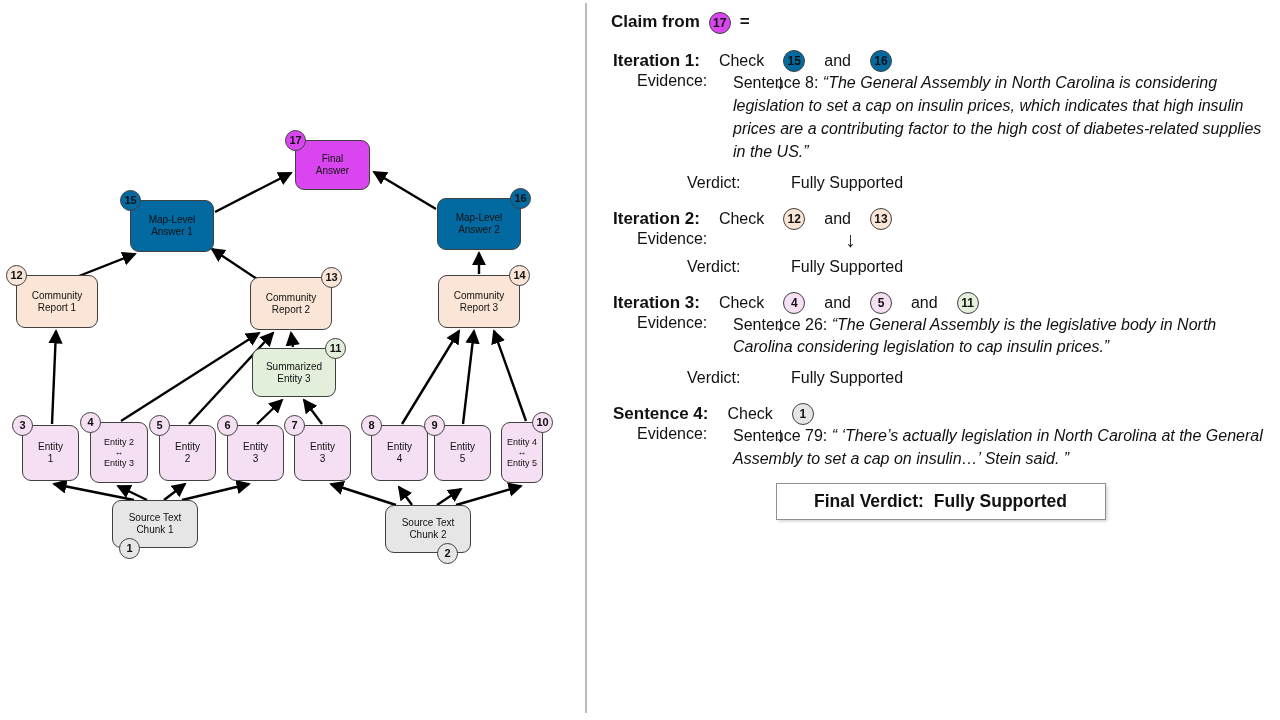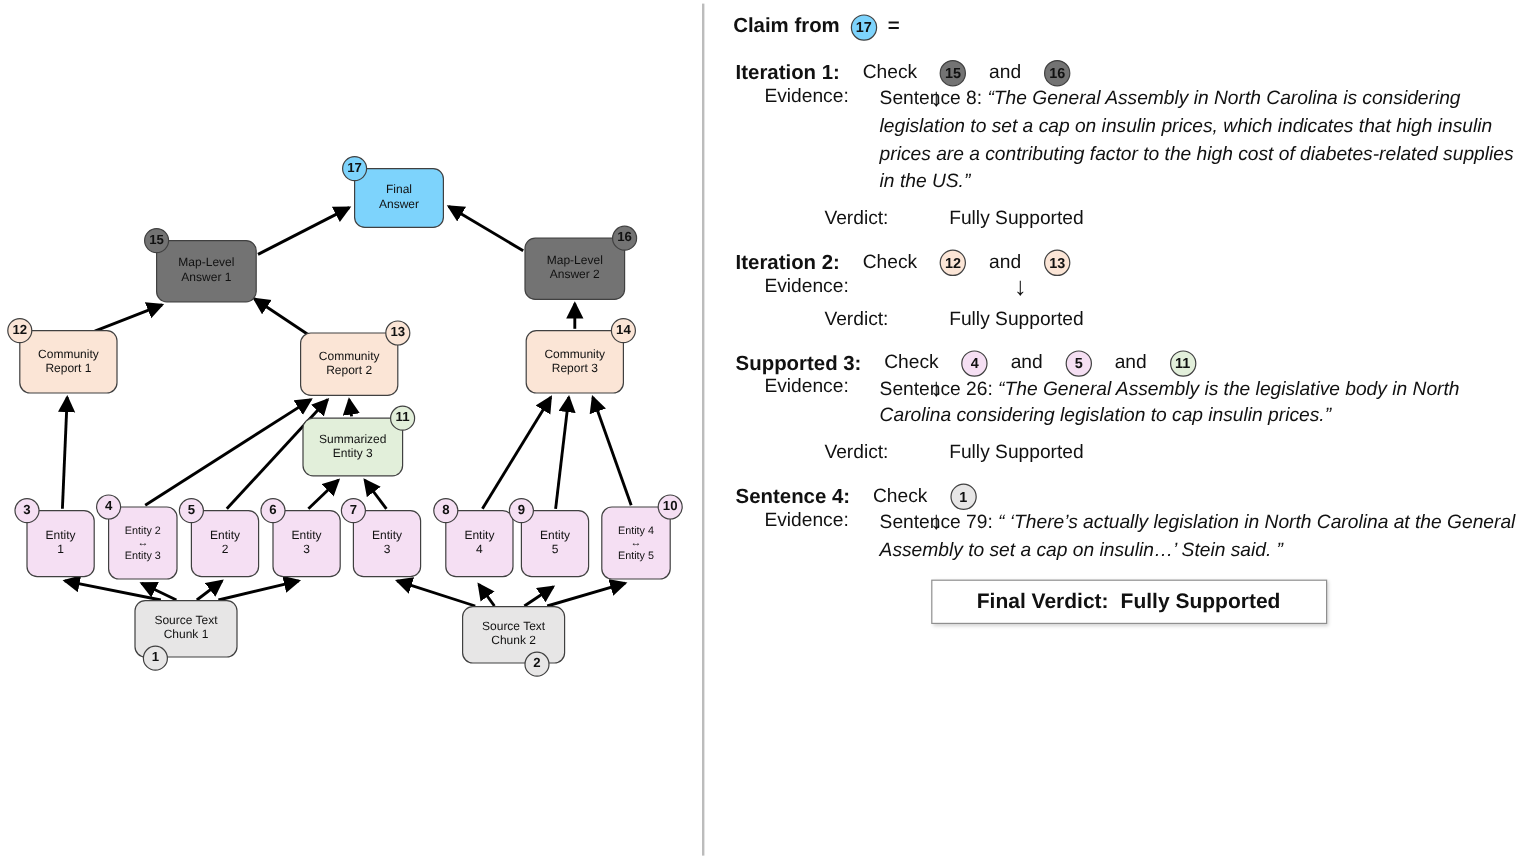--- a/index.html
+++ b/index.html
@@ -13,22 +13,22 @@
   .node{position:absolute;z-index:2;border:1.7px solid #404040;border-radius:9px;
         display:flex;align-items:center;justify-content:center;text-align:center;
         font-size:10px;line-height:1.18;color:#111}
   .node-label{white-space:pre-line}
   .badge{position:absolute;width:21px;height:21px;border-radius:50%;border:1.6px solid #404040;
          display:flex;align-items:center;justify-content:center;font-size:11px;font-weight:700;z-index:3}
   .pos-tl{left:-11px;top:-11px}
   .pos-tr{right:-11px;top:-11px}
   .pos-bl{left:6px;bottom:-12px}
   .pos-br{right:12px;bottom:-12px}
-  .f-yellow{background:#7dd3fc}
-  .f-blue{background:#737373}
+  .f-yellow{background:#d946ef}
+  .f-blue{background:#0369a1}
   .f-peach{background:#FBE5D6}
   .f-pink{background:#F5DFF3}
   .f-green{background:#E2EFDA}
   .f-gray{background:#E7E6E6}
 
   
   .right-panel{position:absolute;left:597px;top:0;width:683px;height:720px;padding:10px 10px 0 14px;font-size:16px}
   .rp-bold{font-weight:700;font-size:17px}
   .claim-row{display:flex;align-items:center;gap:9px}
   .claim-row .rbadge{margin-top:2px}
@@ -163,21 +163,21 @@
       <span class="node-label">Entity
 4</span>
     </div>
 
     <div class="node f-pink" style="left:434px;top:425px;width:57px;height:56px">
       <span class="badge f-pink pos-tl">9</span>
       <span class="node-label">Entity
 5</span>
     </div>
 
-    <div class="node f-pink" style="left:501px;top:422px;width:58px;height:61px;font-size:9px">
+    <div class="node f-pink" style="left:501px;top:422px;width:42px;height:61px;font-size:9px">
       <span class="badge f-pink pos-tr">10</span>
       <span class="node-label">Entity 4
 ↔
 Entity 5</span>
     </div>
 
     <div class="node f-gray" style="left:112px;top:500px;width:86px;height:48px">
       <span class="badge f-gray pos-bl">1</span>
       <span class="node-label">Source Text
 Chunk 1</span>
@@ -235,21 +235,21 @@
         <span class="ev-label">Evidence:</span>
       </div>
       <div class="verdict-row">
         <span class="v-label">Verdict:</span>
         <span>Fully Supported</span>
       </div>
     </div>
 
     <div>
       <div class="iter-head">
-        <span class="rp-bold">Supported 3:</span>
+        <span class="rp-bold">Iteration 3:</span>
         <span>Check</span>
         <span class="rbadge f-pink">4</span>
         <span>and</span>
         <span class="rbadge f-pink">5</span>
         <span>and</span>
         <span class="rbadge f-green">11</span>
         <span class="down-arrow" style="left:162px">↓</span>
       </div>
       <div class="ev-row">
         <span class="ev-label">Evidence:</span>

